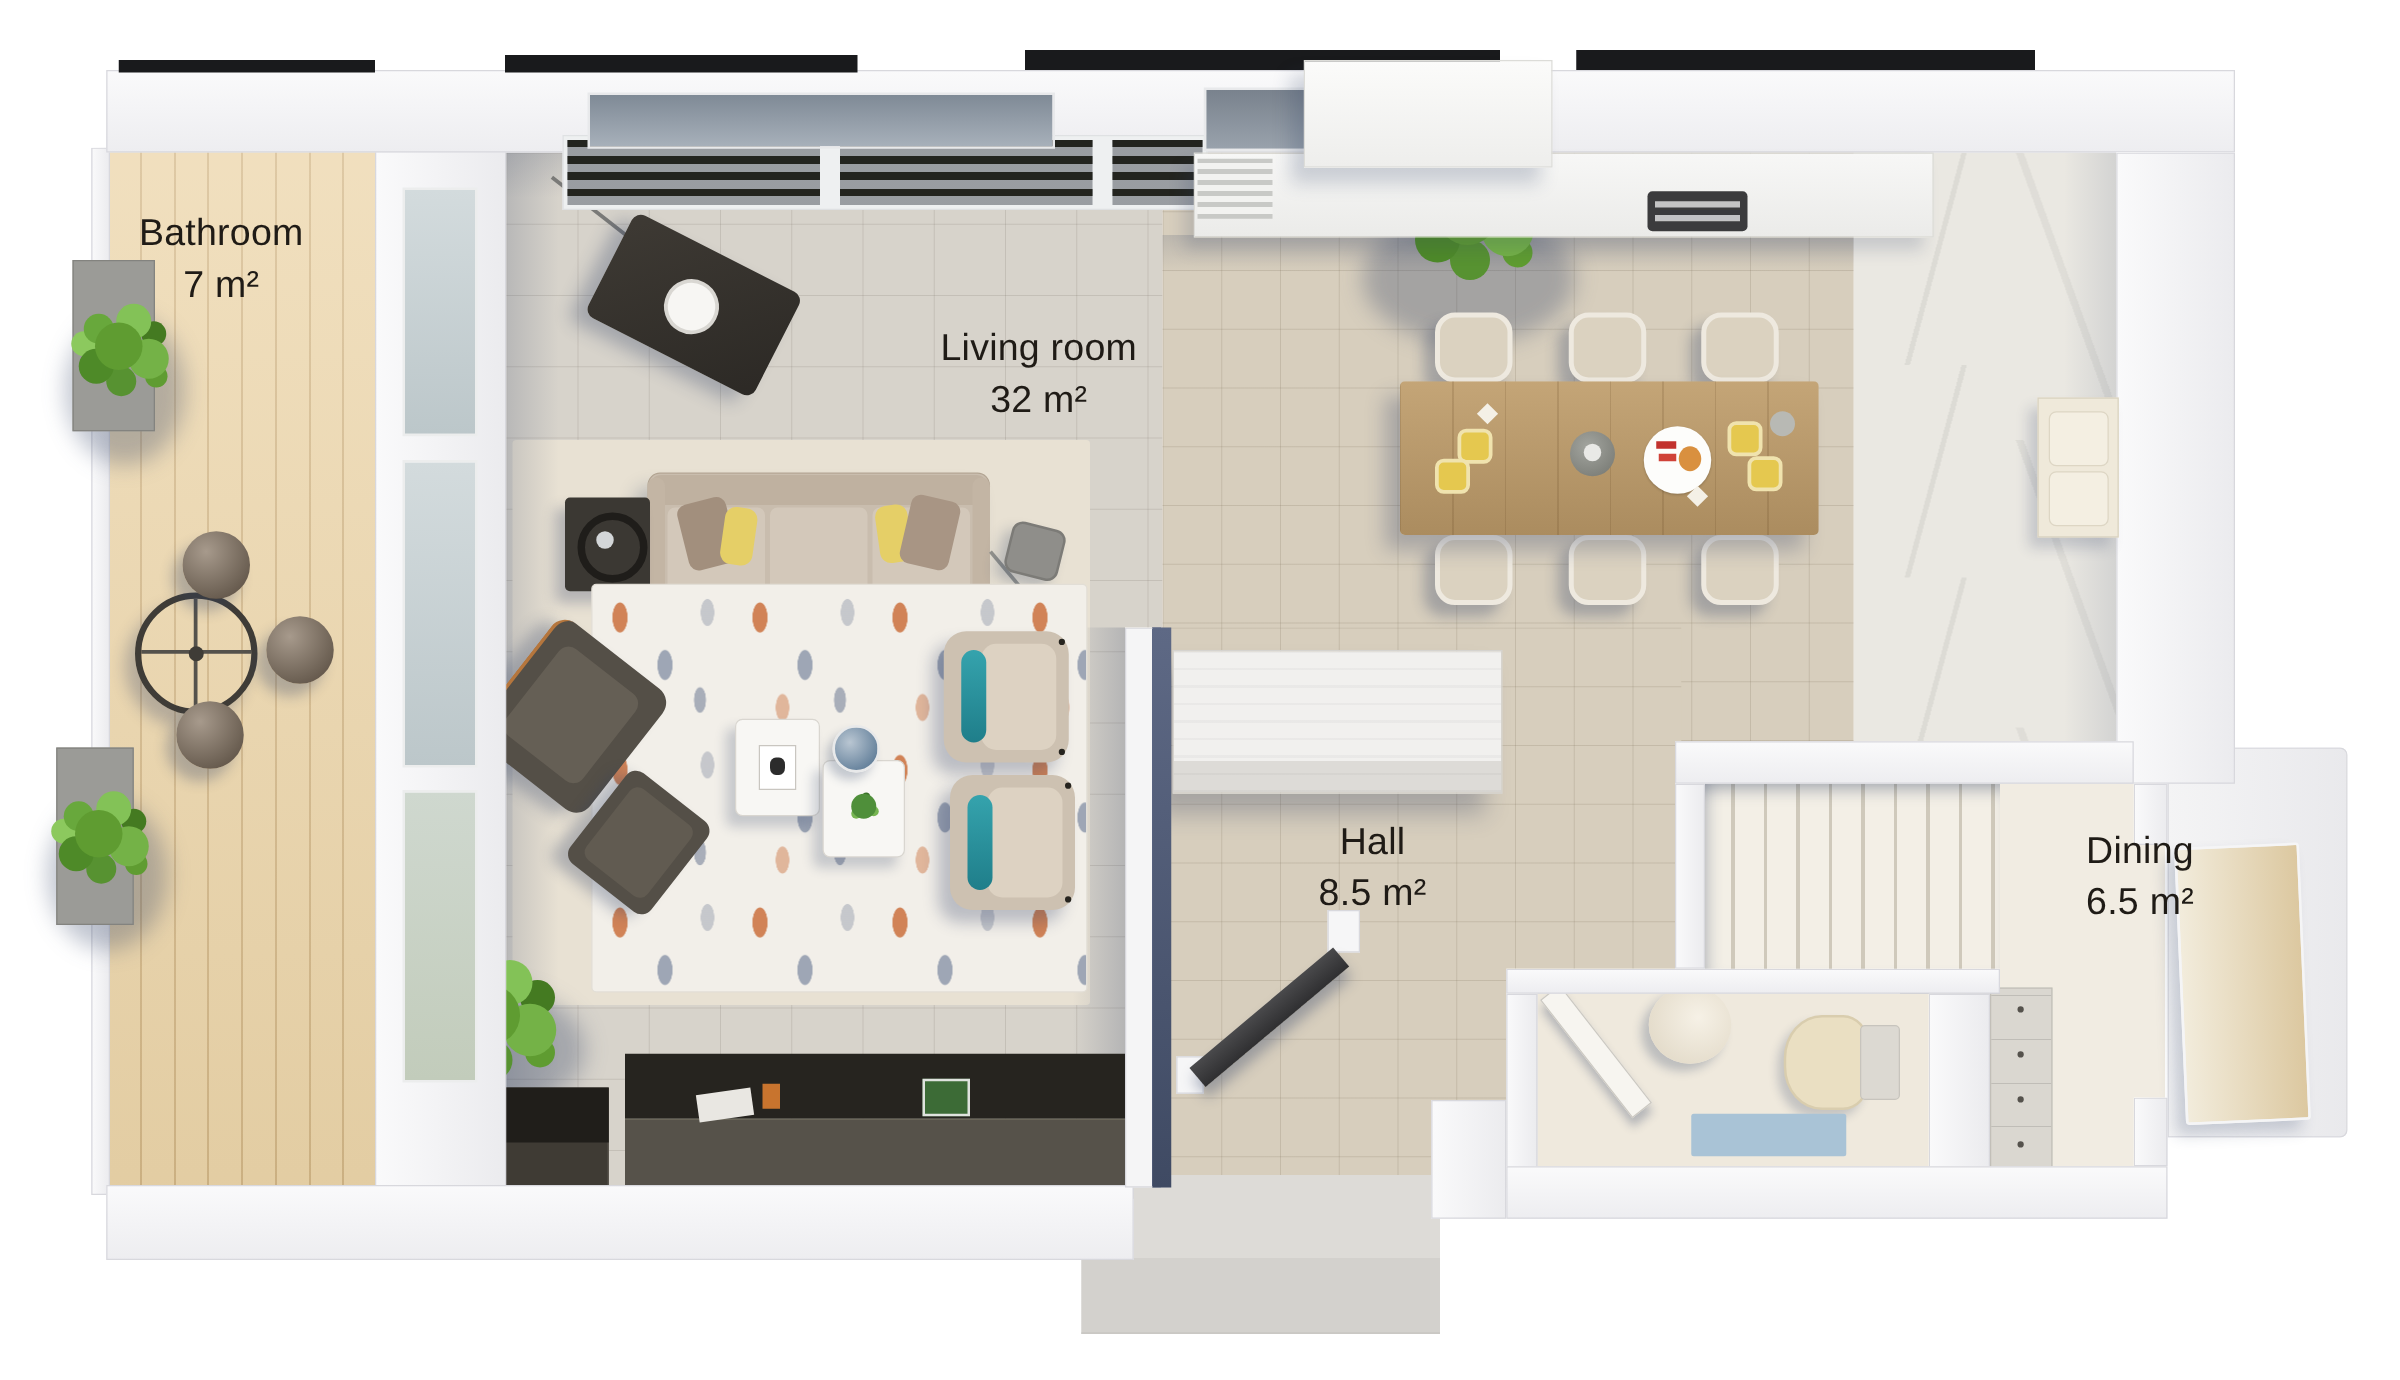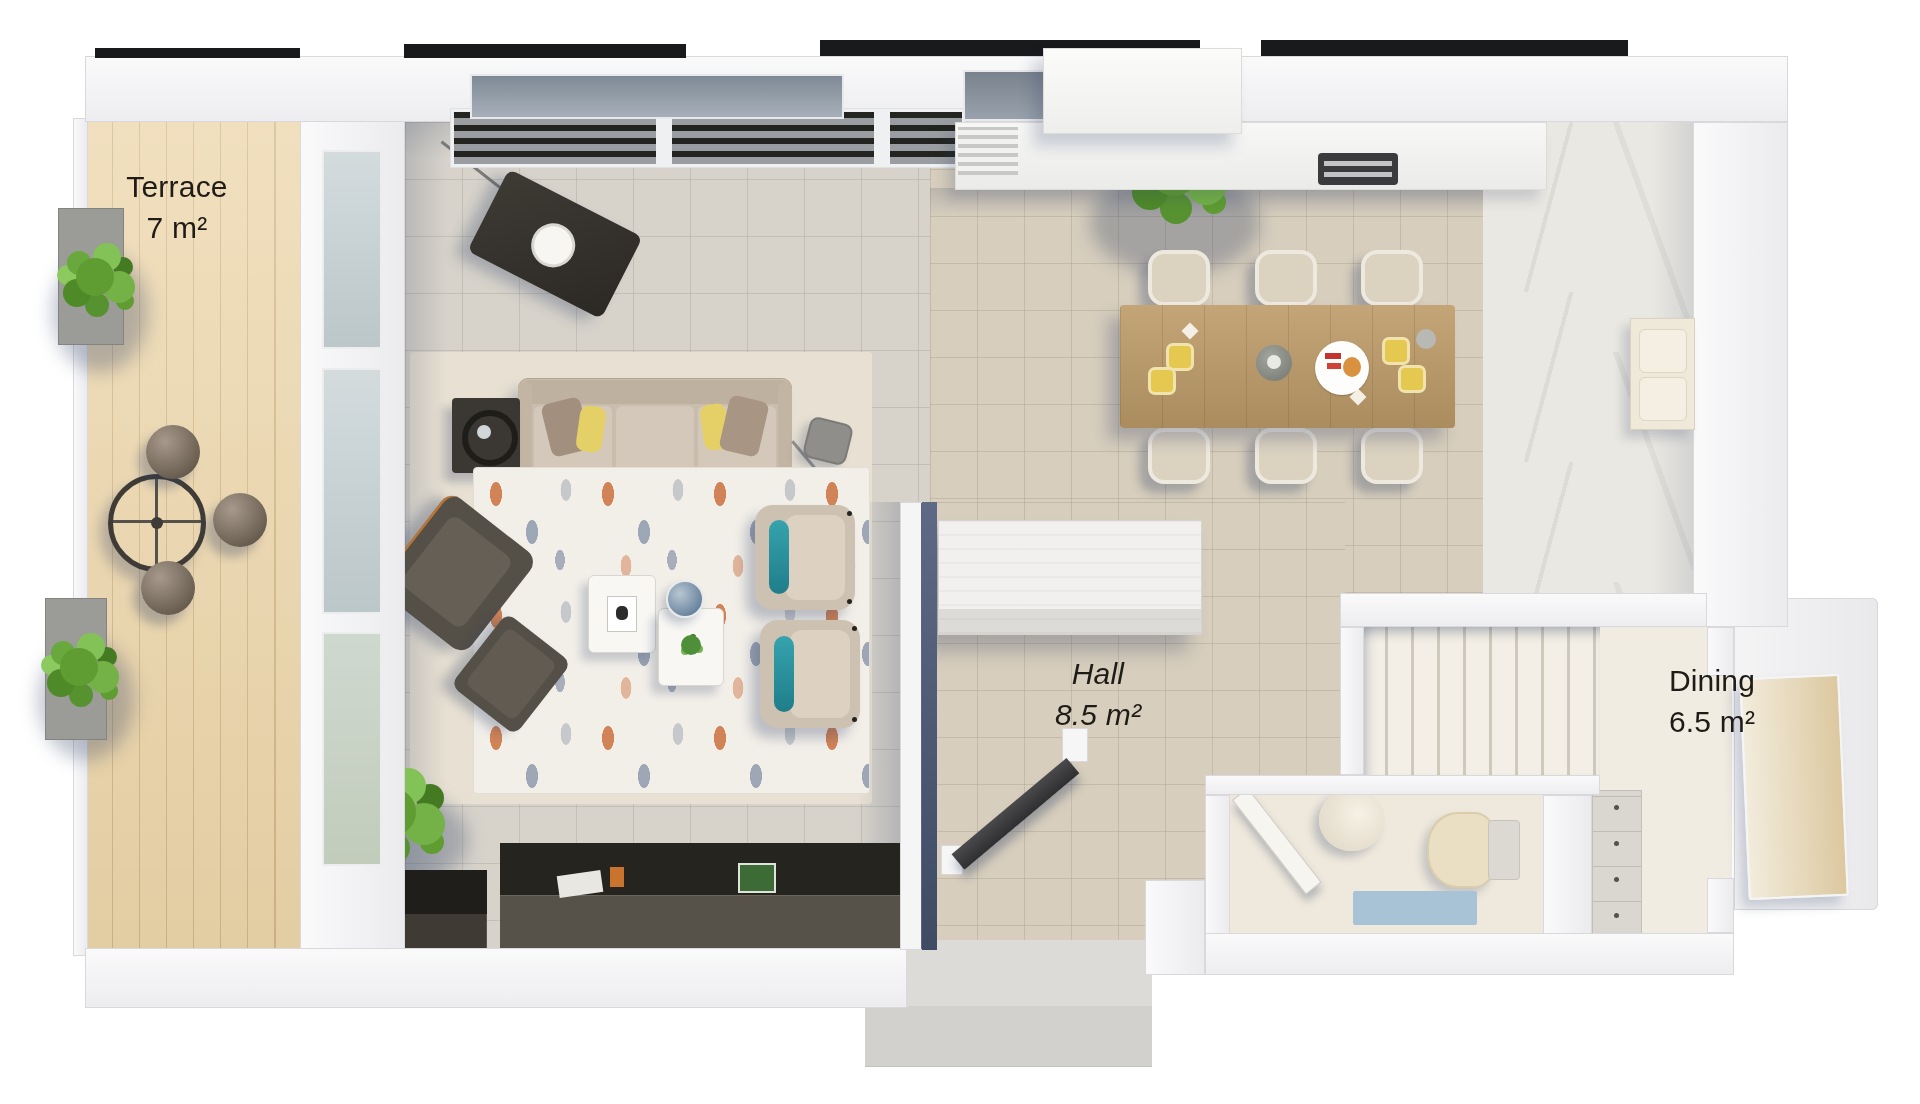--- a/index.html
+++ b/index.html
@@ -269,26 +269,30 @@
 
   <div class="a wall z5" style="left:85px;top:948px;width:822px;height:60px;"></div>
   <div class="a wall z5" style="left:1205px;top:933px;width:529px;height:42px;"></div>
   <div class="a wallv z5" style="left:1145px;top:880px;width:60px;height:95px;"></div>
 
   <div class="a z5" style="left:900px;top:502px;width:37px;height:448px;background:linear-gradient(90deg,#f5f5f6 0 58%,#5a6583 58% 78%,#47527000 0);box-shadow:inset 0 0 0 1px #d8d8dd;">
     <div class="a" style="left:22px;top:0;width:15px;height:100%;background:linear-gradient(180deg,#5e6985,#3f4a63);"></div>
   </div>
 
   <div class="room-label" style="left:177px;top:208px;">
-    <div>Terrace</div>
+    <div>Bathroom</div>
     <div>7 m²</div>
   </div>
+  <div class="room-label" style="left:831px;top:300px;">
+    <div>Living room</div>
+    <div>32 m²</div>
+  </div>
   <div class="room-label" style="left:1505px;top:268px;">
   </div>
-  <div class="room-label" style="left:1098px;top:695px;font-style:italic;">
+  <div class="room-label" style="left:1098px;top:695px;">
     <div>Hall</div>
     <div>8.5 m²</div>
   </div>
   <div class="room-label" style="left:1712px;top:702px;">
     <div>Dining</div>
     <div>6.5 m²</div>
   </div>
 
 </div>
 

